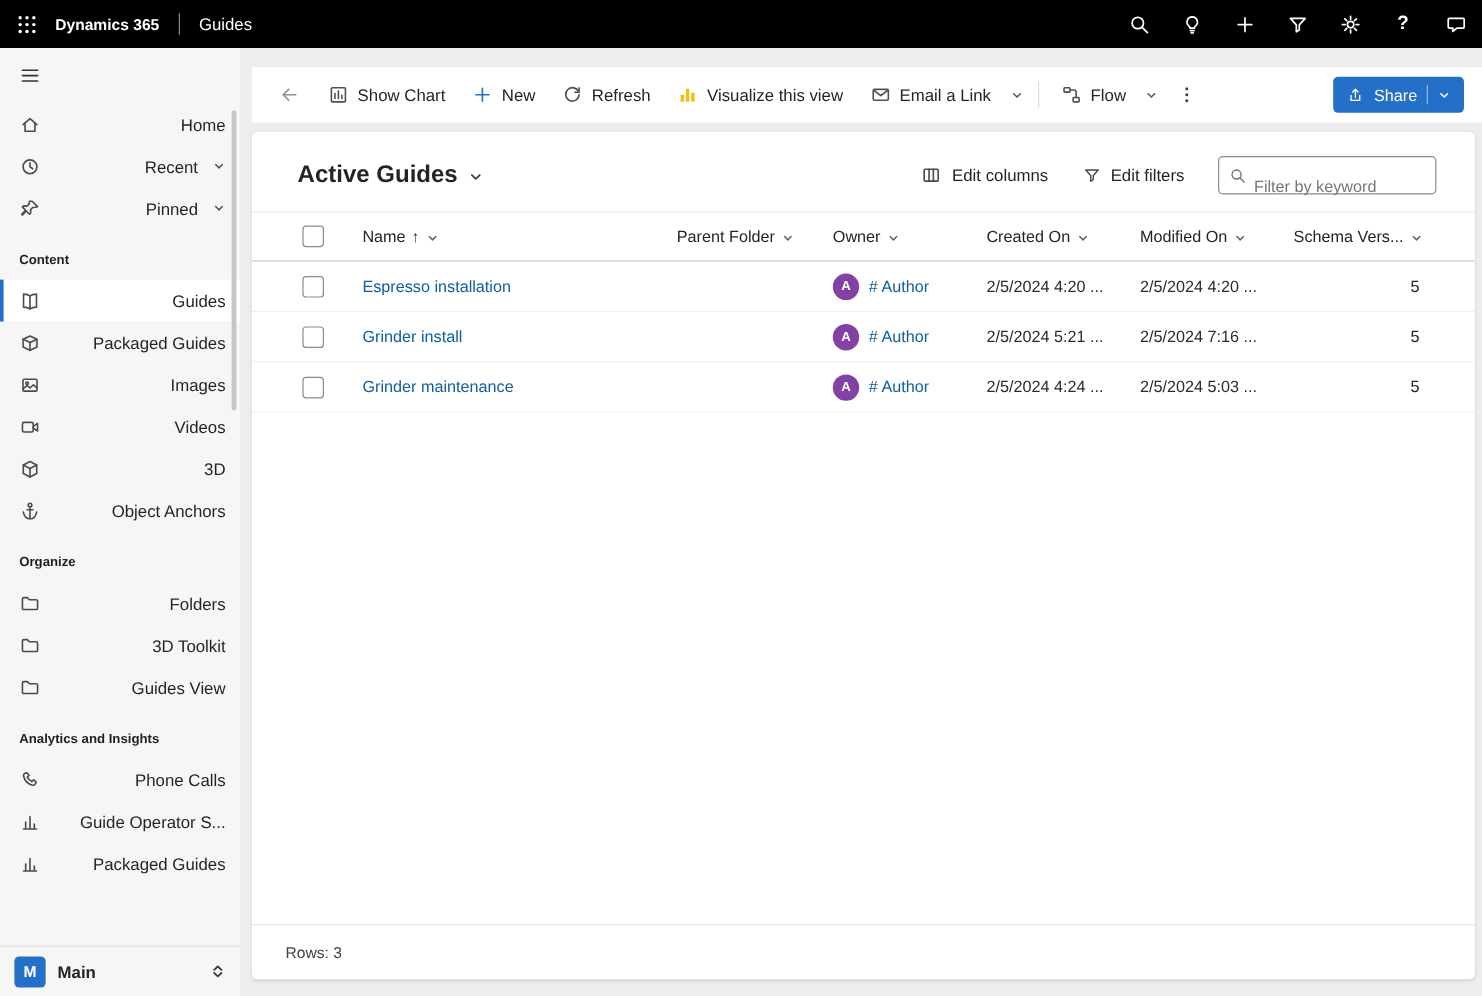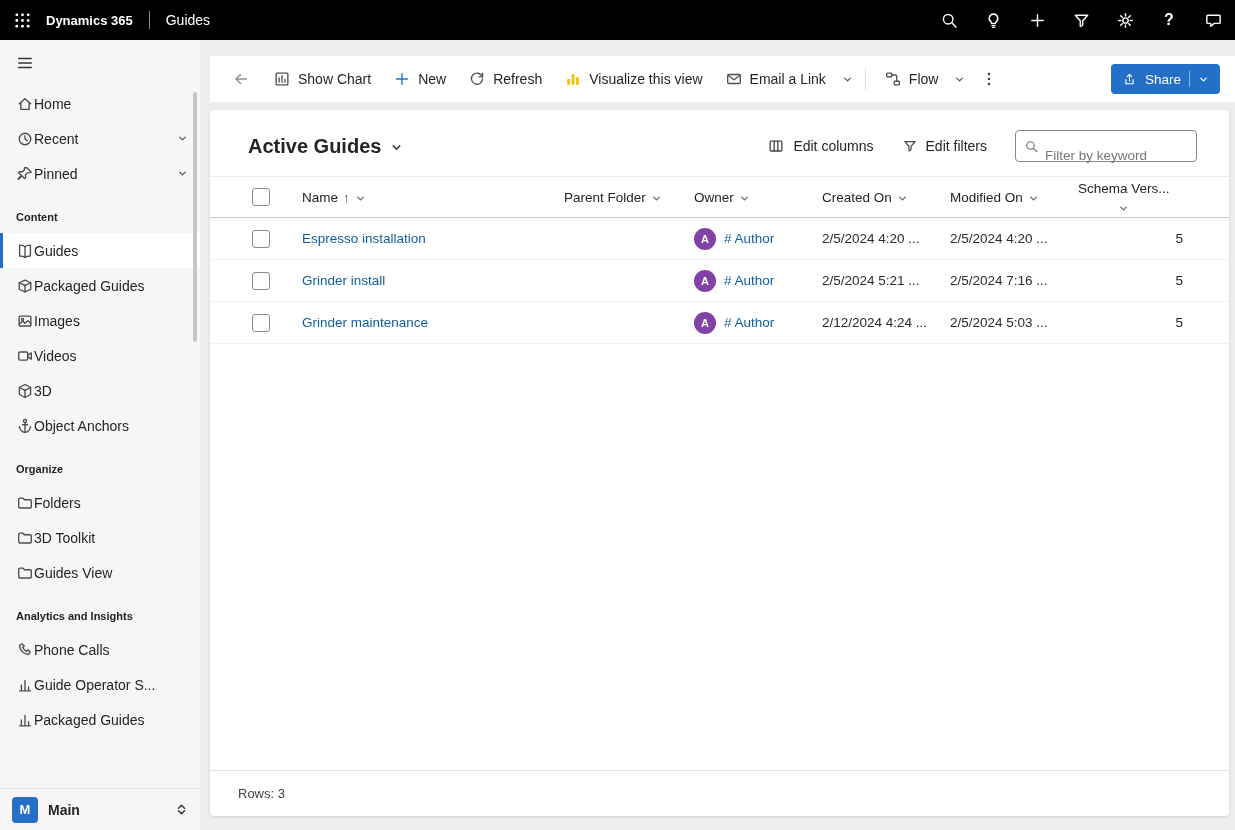--- a/index.html
+++ b/index.html
@@ -25,21 +25,21 @@
   .tb-right{margin-left:auto;display:flex;}
   .help-q{font-size:16px;font-weight:700;}
 
   
   .shell{display:flex;height:790px;}
 
   
   .sidebar{width:200px;background:#f6f6f6;display:flex;flex-direction:column;position:relative;flex:none;}
   .hamburger{height:46px;display:flex;align-items:center;padding-left:16px;color:#333;cursor:pointer;}
   .nav{flex:1;overflow:hidden;position:relative;}
-  .nav-item{height:35px;display:flex;align-items:center;gap:0;padding:0 12px 0 16px;cursor:pointer;position:relative;}
+  .nav-item{height:35px;display:flex;align-items:center;gap:12px;padding:0 12px 0 16px;cursor:pointer;position:relative;text-align:right;}
   .nav-item .ni-icon{color:var(--icon);display:flex;}
   .nav-item .lbl{flex:1;white-space:nowrap;overflow:hidden;text-overflow:ellipsis;}
   .nav-item .chevslot{color:#555;display:flex;}
   .nav-item.selected{background:#fff;}
   .nav-item.selected::before{content:"";position:absolute;left:0;top:0;bottom:0;width:3px;background:var(--accent);}
   .section-heading{padding:20px 16px 10px;font-weight:700;font-size:11px;color:#1f1f1f;}
   .scrollthumb{position:absolute;right:3px;top:6px;width:4px;height:250px;background:#c6c6c6;border-radius:2px;}
   .env{height:42px;border-top:1px solid #e2e2e2;display:flex;align-items:center;gap:10px;padding:0 12px;background:#f6f6f6;cursor:pointer;}
   .env-avatar{width:26px;height:26px;border-radius:4px;background:var(--accent);color:#fff;font-weight:700;font-size:13px;display:flex;align-items:center;justify-content:center;}
   .env-label{font-weight:700;flex:1;}
@@ -71,21 +71,21 @@
   .filterbox{width:182px;height:32px;border:1px solid #8a8a8a;border-radius:4px;display:flex;align-items:center;gap:6px;padding:0 8px;background:#fff;color:#6d6d6d;}
   .filterbox svg.ic{width:15px;height:15px;}
   .filterbox input{border:none;outline:none;width:100%;font:13.5px "Liberation Sans",sans-serif;color:var(--ink);background:transparent;margin-top:19px;}
   .filterbox input::placeholder{color:#767676;}
 
   .grid-header,.grid-row{display:grid;grid-template-columns:54px 262px 130px 128px 128px 128px 1fr;align-items:center;padding-left:38px;padding-right:32px;}
   .grid-header{height:42px;border-top:1px solid #ececec;border-bottom:1px solid #c8c8c8;flex:none;}
   .col-head{display:flex;align-items:center;gap:5px;font-weight:400;font-size:13.5px;cursor:pointer;}
   .col-head .chevslot{color:#666;display:flex;padding-top:2px;}
   .sort-arrow{font-size:13px;color:#333;}
-  .col-right{justify-self:start;flex-direction:column;}
+  .col-right{justify-self:start;}
   .grid-row{height:42px;border-bottom:1px solid #f0f0f0;font-size:13.5px;}
   .cb{width:18px;height:18px;border:1px solid #8b8b8b;border-radius:3px;background:#fff;cursor:pointer;margin-left:4px;}
   .link{color:var(--link);cursor:pointer;white-space:nowrap;overflow:hidden;text-overflow:ellipsis;}
   .owner-cell{display:flex;align-items:center;gap:8px;min-width:0;}
   .avatar{width:22px;height:22px;border-radius:50%;background:var(--avatar);color:#fff;font-size:11px;font-weight:700;display:flex;align-items:center;justify-content:center;flex:none;cursor:pointer;}
   .cell-dt{color:#2b2b2b;white-space:nowrap;overflow:hidden;}
   .cell-num{text-align:right;padding-right:14px;}
   .grid-spacer{flex:1;}
   .card-footer{border-top:1px solid #e4e4e4;height:46px;display:flex;align-items:center;padding-left:28px;color:#424242;font-size:13px;flex:none;}
 </style>
@@ -643,21 +643,21 @@
       </div>
 
       <div class="grid-row">
         <span class="cb"></span>
         <span class="link">Grinder maintenance</span>
         <span></span>
         <span class="owner-cell">
           <span class="avatar">A</span>
           <span class="link"># Author</span>
         </span>
-        <span class="cell-dt">2/12/2024 4:24 ...</span>
+        <span class="cell-dt">2/5/2024 4:24 ...</span>
         <span class="cell-dt">2/5/2024 5:03 ...</span>
         <span class="cell-num">5</span>
       </div>
 
       <div class="grid-spacer"></div>
 
       <div class="card-footer">
         <span>Rows: 3</span>
       </div>
     </section>

